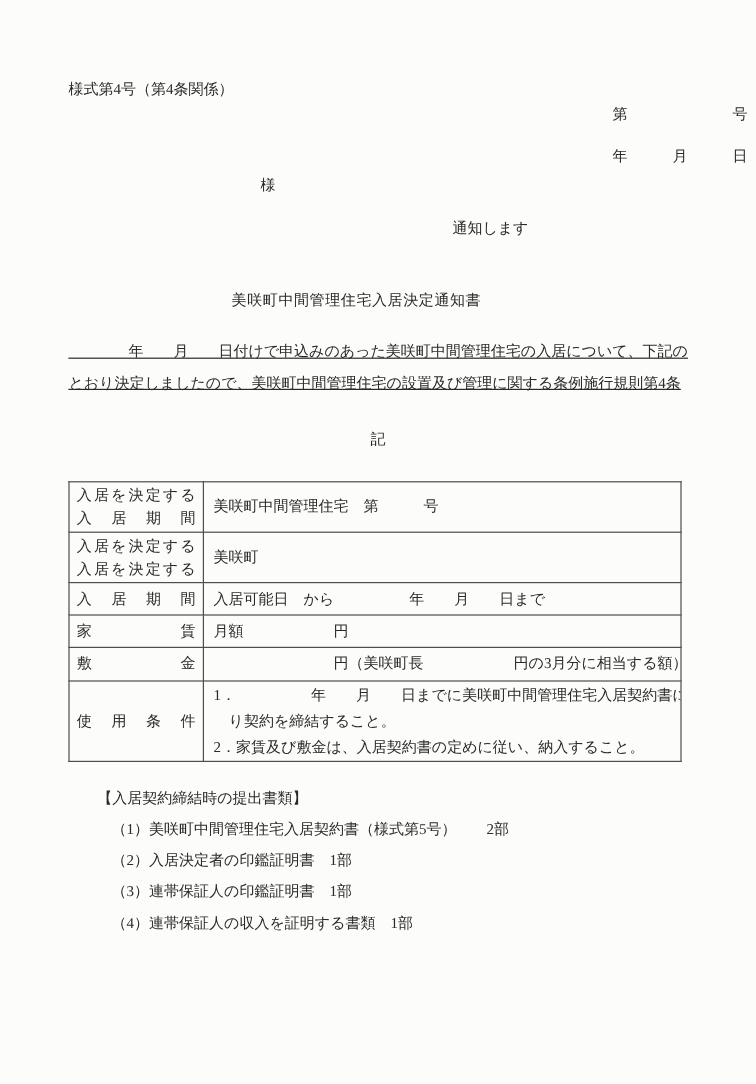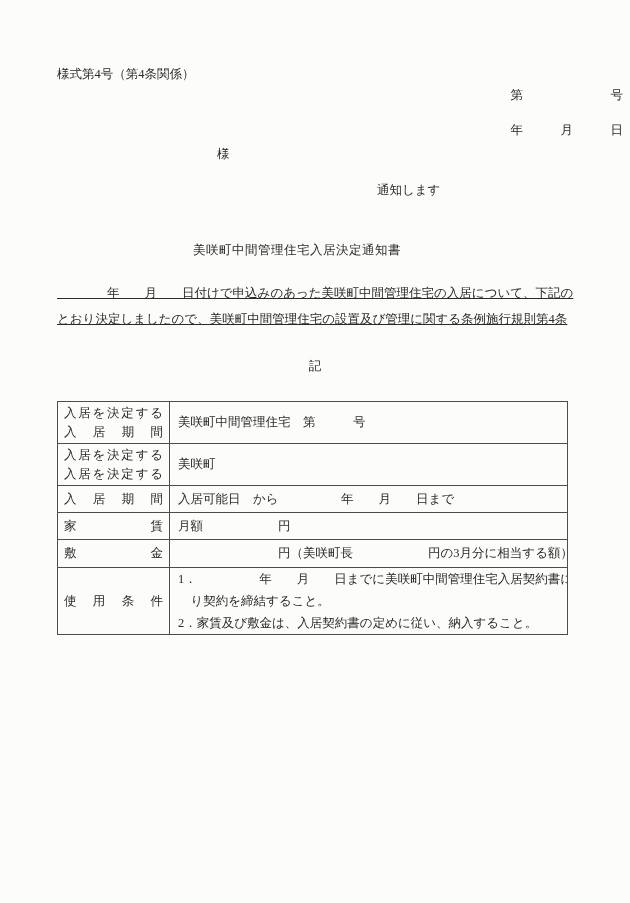--- a/index.html
+++ b/index.html
@@ -123,14 +123,21 @@
       </td>
       <td class="value-cell">
         <div class="cond-line">1．　　　　　年　　月　　日までに美咲町中間管理住宅入居契約書によ</div>
         <div class="cond-line">　り契約を締結すること。</div>
         <div class="cond-line">2．家賃及び敷金は、入居契約書の定めに従い、納入すること。</div>
       </td>
     </tr>
   </tbody>
     </table>
 
+  <div class="attachments">
+    <div class="att-heading">【入居契約締結時の提出書類】</div>
+    <div class="att-item">（1）美咲町中間管理住宅入居契約書（様式第5号）　　2部</div>
+    <div class="att-item">（2）入居決定者の印鑑証明書　1部</div>
+    <div class="att-item">（3）連帯保証人の印鑑証明書　1部</div>
+    <div class="att-item">（4）連帯保証人の収入を証明する書類　1部</div>
+  </div>
 
 </div>
 
 </body></html>

